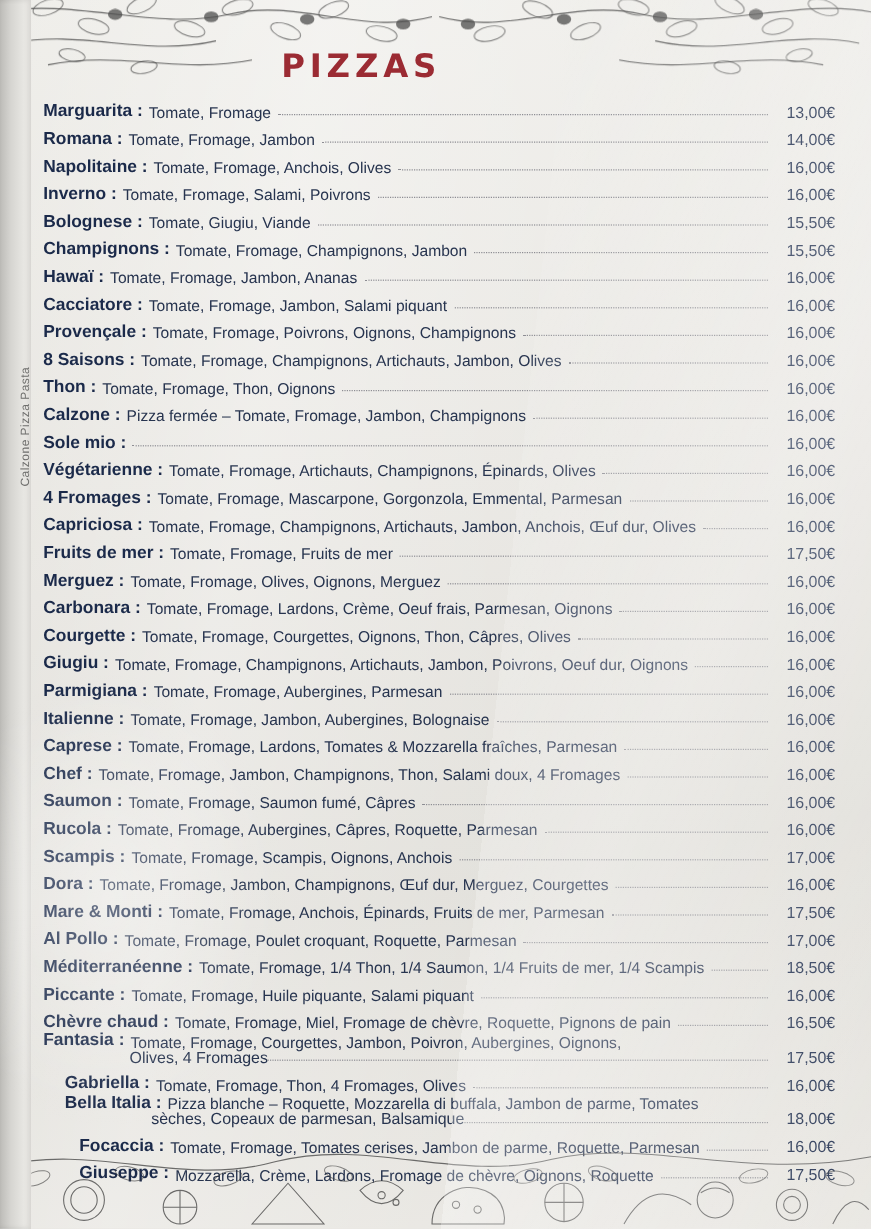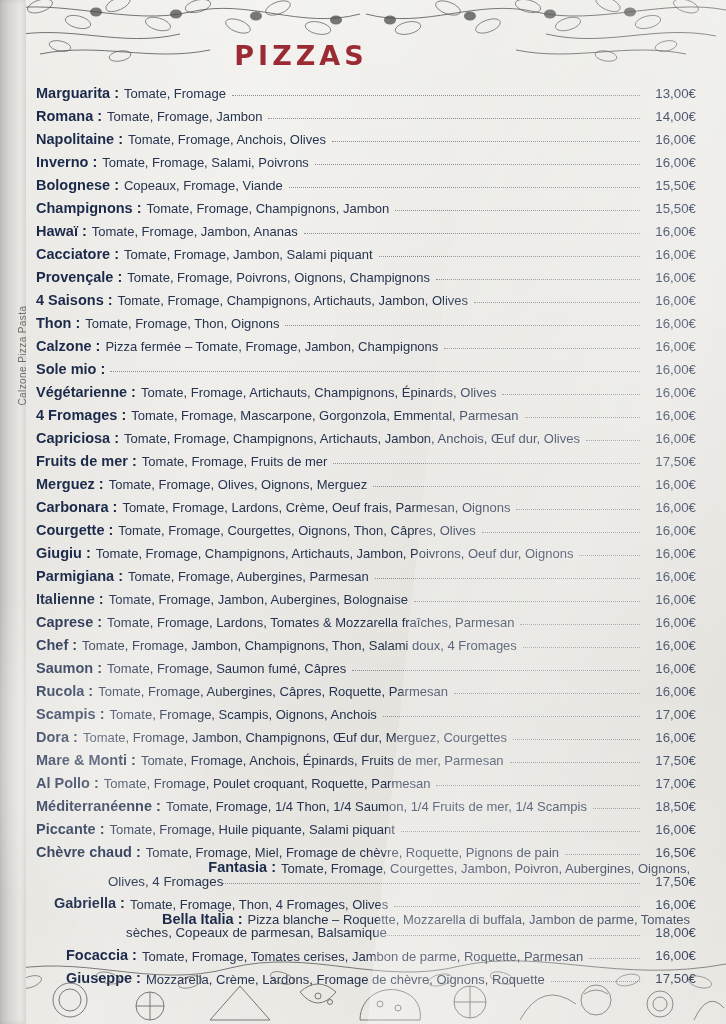--- a/index.html
+++ b/index.html
@@ -115,21 +115,20 @@
   .row .cont {
     color: #27344f;
     font-size: 13.3px;
     white-space: nowrap;
     padding-left: 72px;
   }
   .row .wrapline {
     display: flex;
     align-items: flex-end;
     width: 100%;
-    justify-content: flex-end;
   }
   .glare {
     position: absolute;
     left: 420px; top: -40px;
     width: 420px; height: 1150px;
     background: linear-gradient(110deg, rgba(255,255,255,0) 0%, rgba(255,255,255,0.30) 45%, rgba(255,255,255,0.05) 100%);
     transform: rotate(6deg);
     pointer-events: none;
   }
   .glare2 {
@@ -219,21 +218,21 @@
         <div class="wrapline">
           <span class="name">Inverno :</span>
           <span class="desc">Tomate, Fromage, Salami, Poivrons</span>
           <span class="dots"></span>
           <span class="price">16,00€</span>
         </div>
       </div>
       <div class="row">
         <div class="wrapline">
           <span class="name">Bolognese :</span>
-          <span class="desc">Copeaux, Fromage, Viande</span>
+          <span class="desc">Tomate, Giugiu, Viande</span>
           <span class="dots"></span>
           <span class="price">15,50€</span>
         </div>
       </div>
       <div class="row">
         <div class="wrapline">
           <span class="name">Champignons :</span>
           <span class="desc">Tomate, Fromage, Champignons, Jambon</span>
           <span class="dots"></span>
           <span class="price">15,50€</span>
@@ -258,21 +257,21 @@
       <div class="row">
         <div class="wrapline">
           <span class="name">Provençale :</span>
           <span class="desc">Tomate, Fromage, Poivrons, Oignons, Champignons</span>
           <span class="dots"></span>
           <span class="price">16,00€</span>
         </div>
       </div>
       <div class="row">
         <div class="wrapline">
-          <span class="name">4 Saisons :</span>
+          <span class="name">8 Saisons :</span>
           <span class="desc">Tomate, Fromage, Champignons, Artichauts, Jambon, Olives</span>
           <span class="dots"></span>
           <span class="price">16,00€</span>
         </div>
       </div>
       <div class="row">
         <div class="wrapline">
           <span class="name">Thon :</span>
           <span class="desc">Tomate, Fromage, Thon, Oignons</span>
           <span class="dots"></span>

